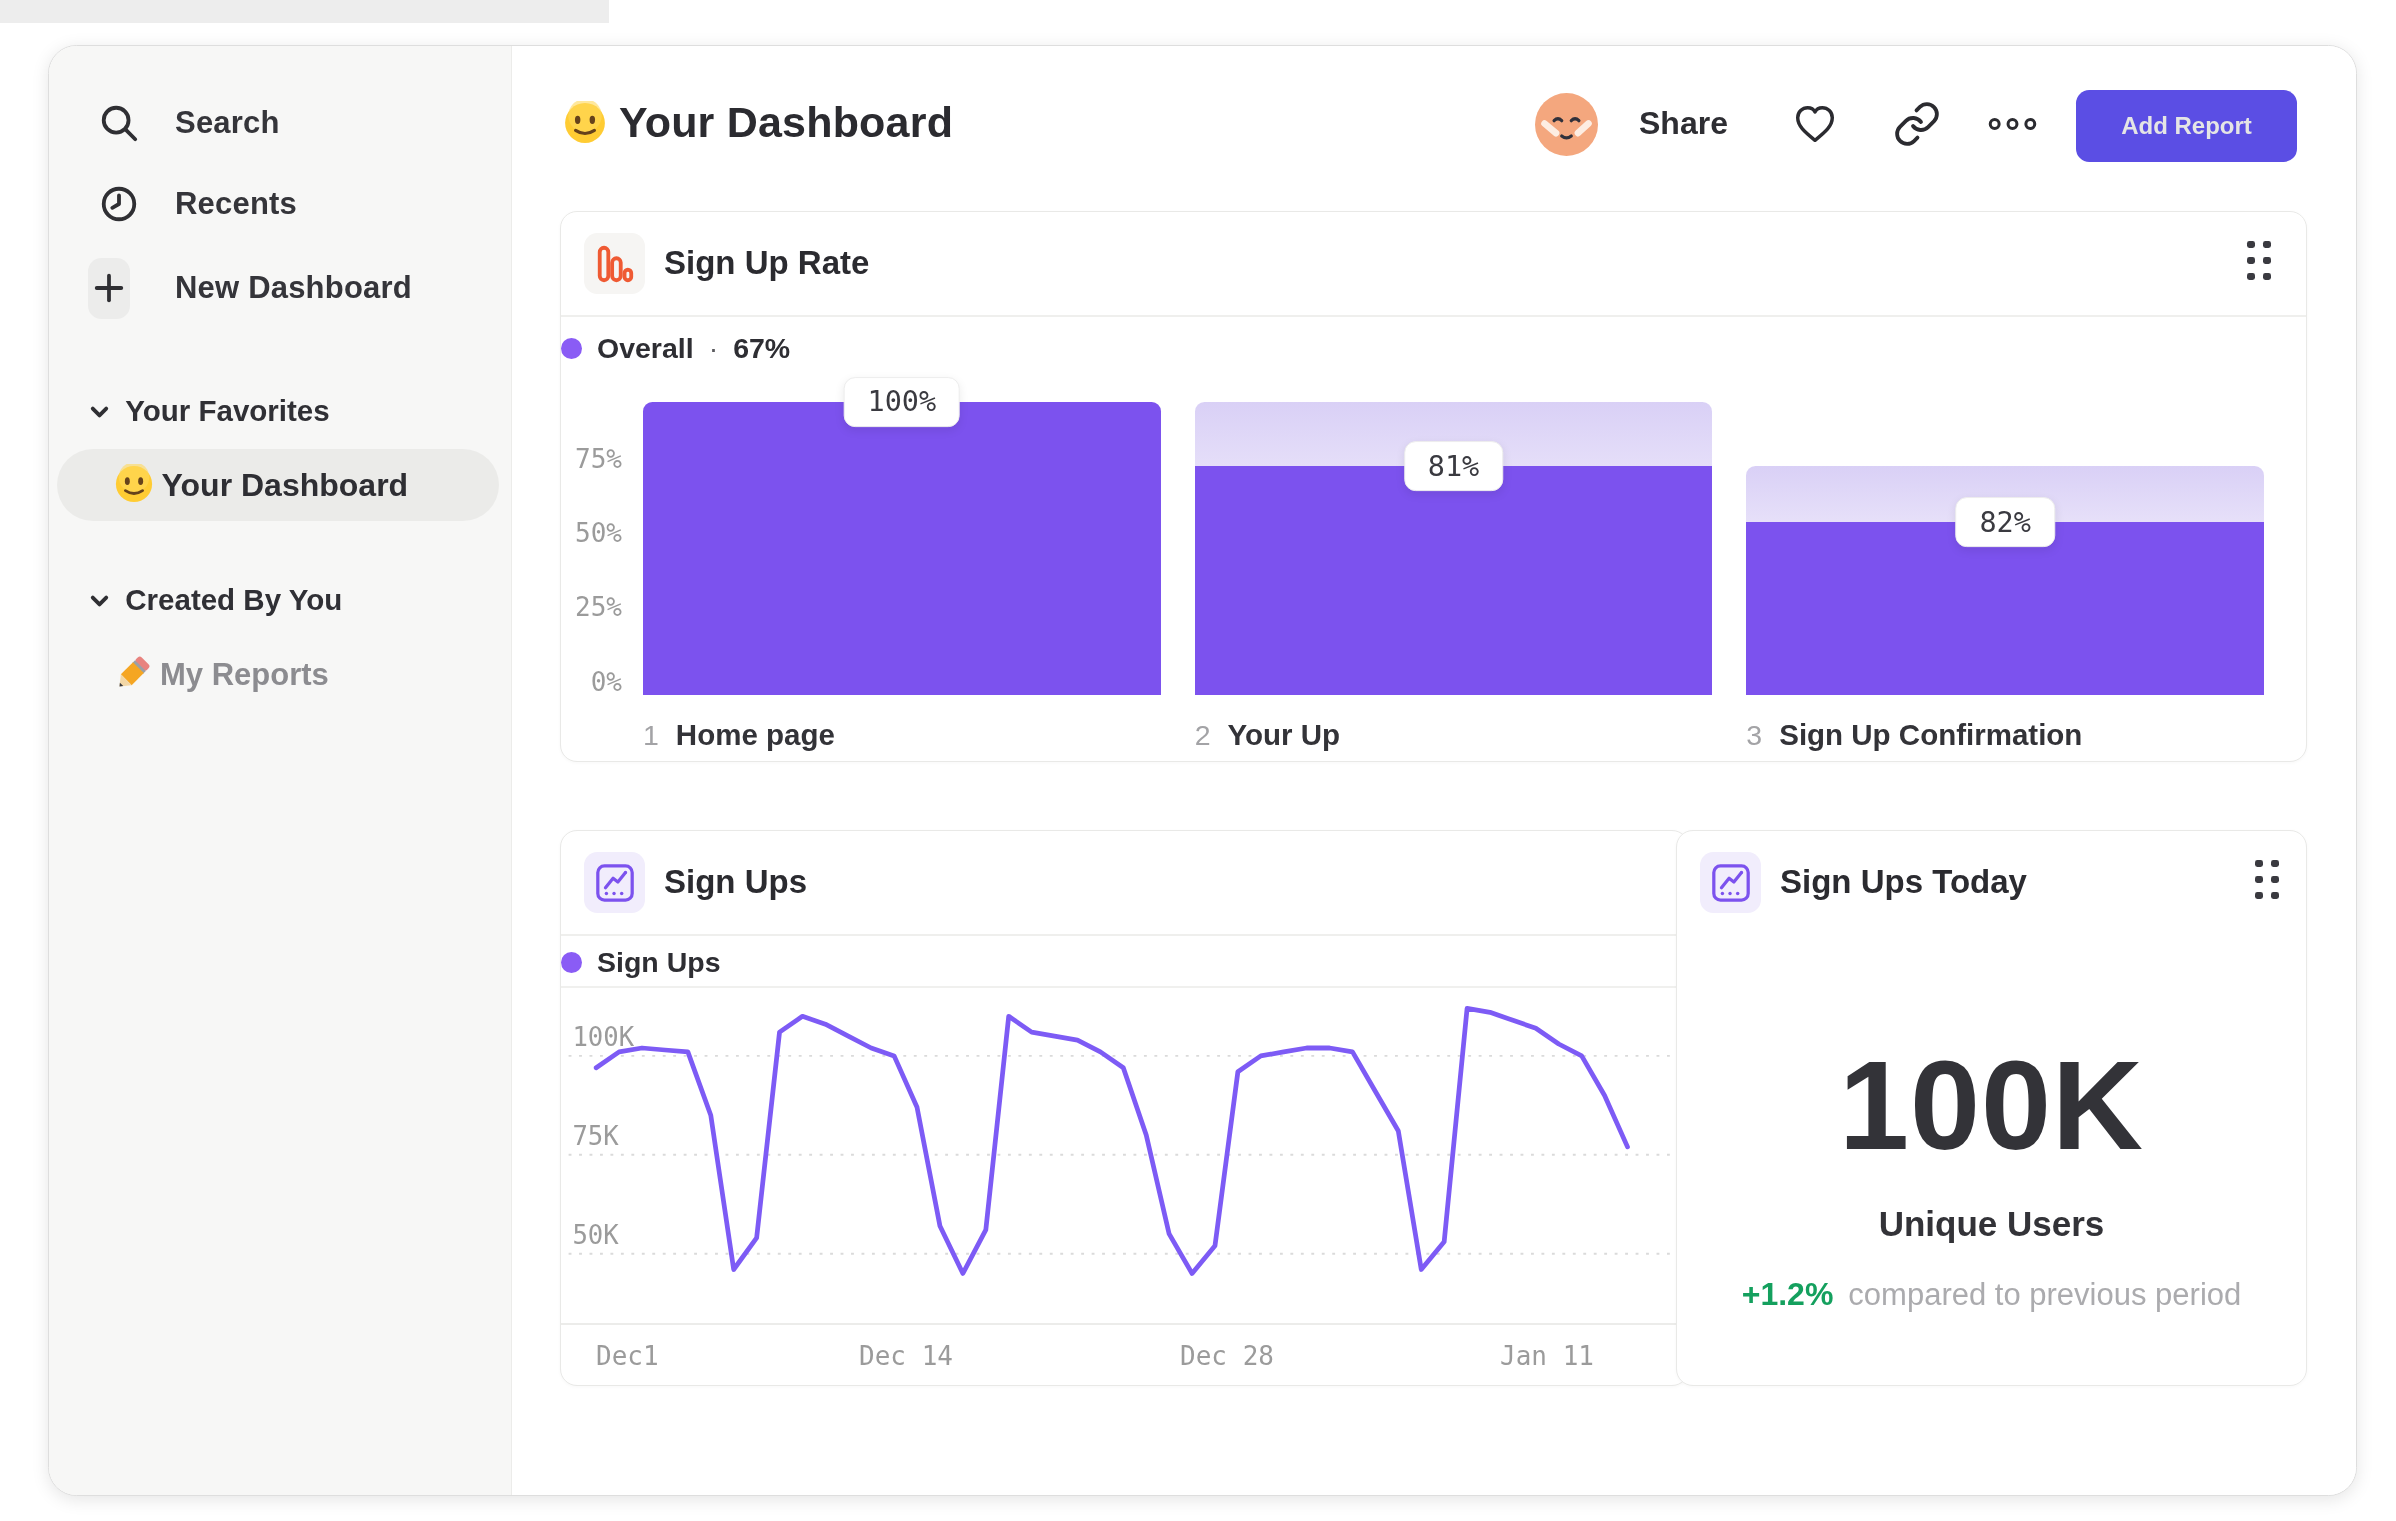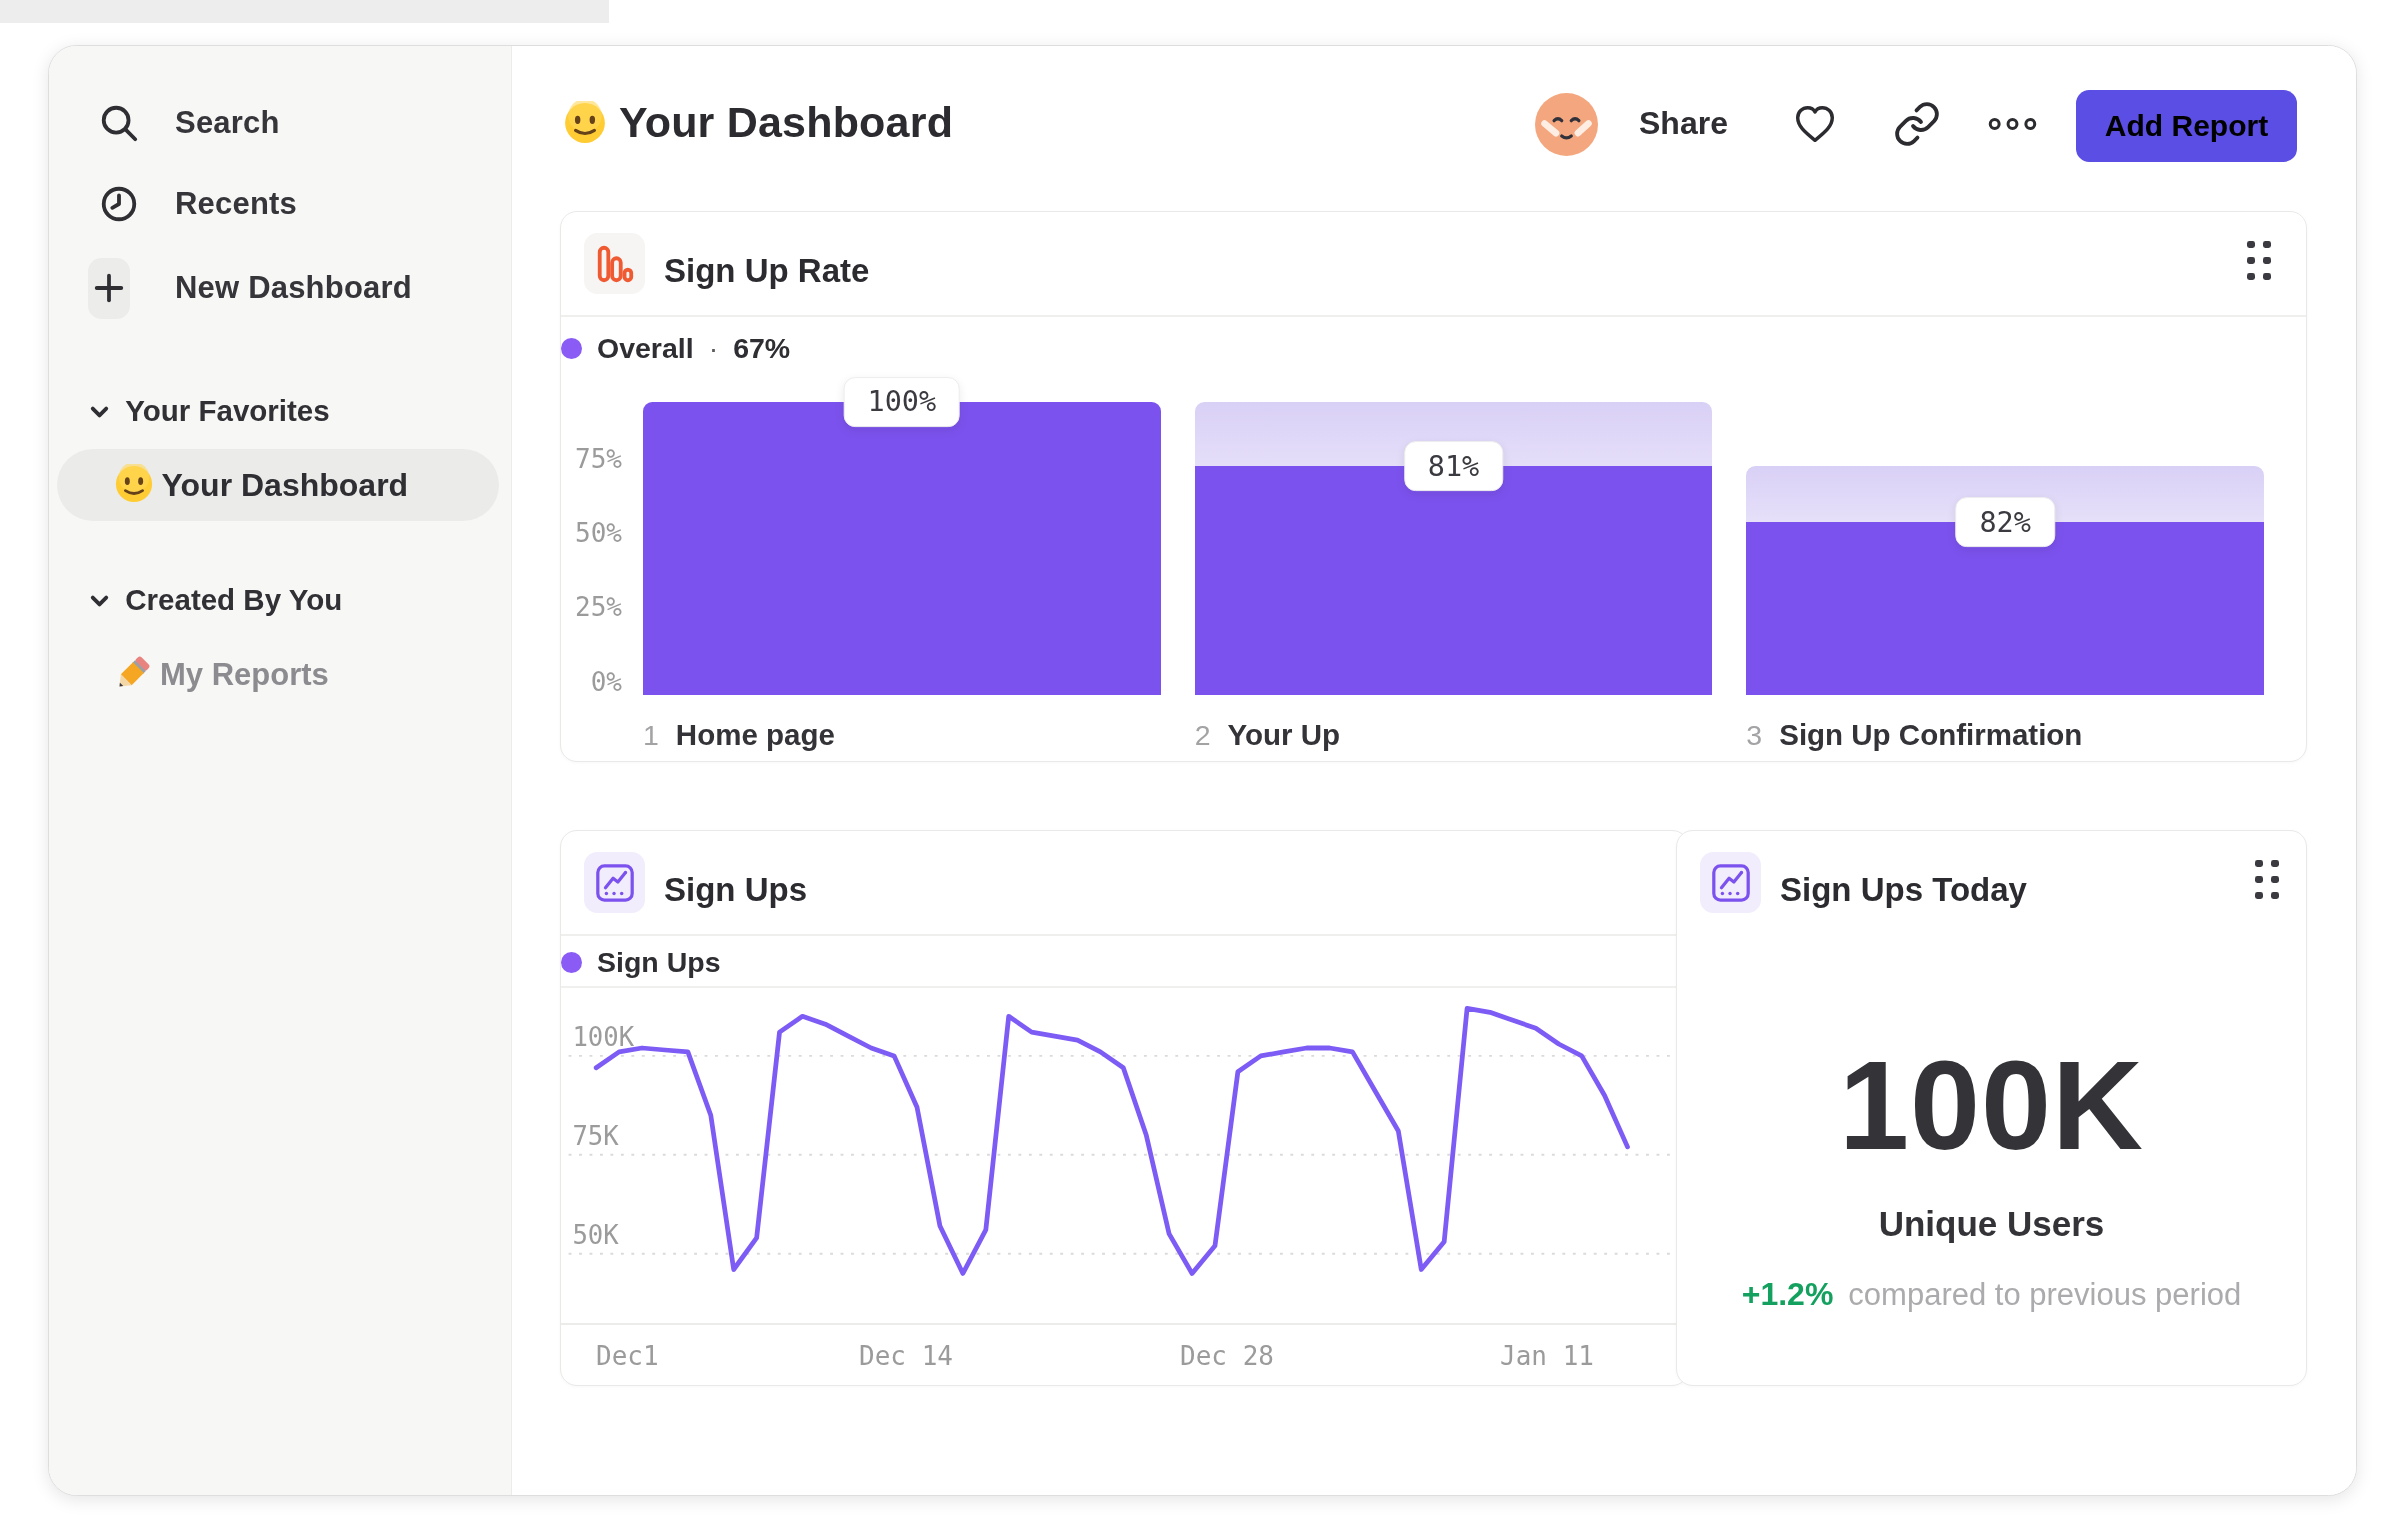--- a/index.html
+++ b/index.html
@@ -40,26 +40,26 @@
   .reports-row .rlabel{position:absolute; left:111px; font-size:31px; font-weight:600; color:#8C8C90;}
   
   .main{position:relative; flex:1; background:#fff;}
   .page-head-emoji{position:absolute; left:51px; top:55px;}
   .page-title{position:absolute; left:107px; top:52px; font-size:43px; font-weight:700; color:#2B2B30; letter-spacing:0.2px;}
   .avatar{position:absolute; left:1023px; top:47px; width:63px; height:63px; cursor:pointer;}
   .share-btn{position:absolute; left:1127px; top:59px; font-size:32px; font-weight:600; color:#2E2E33; cursor:pointer;}
   .icon-btn{position:absolute; top:49px; width:57px; height:57px; display:flex; align-items:center; justify-content:center; cursor:pointer;}
   .add-report{
     position:absolute; left:1564px; top:44px; width:221px; height:72px; background:var(--accent);
-    border:none; border-radius:13.3px; color:#000000; font-size:30px; font-weight:600;
+    border:none; border-radius:13.3px; color:#e5e5e5; font-size:24px; font-weight:600;
     font-family:"Liberation Sans", sans-serif; cursor:pointer;
   }
   .card{position:absolute; background:#fff; border:1.9px solid #E9E9E7; border-radius:17px; box-shadow:0 1px 3.8px rgba(0,0,0,.03);}
   .card-head-icon{position:absolute; left:23px; top:21px; width:61px; height:61px; border-radius:13.3px; display:flex; align-items:center; justify-content:center;}
-  .card-title{position:absolute; left:103px; top:32px; font-size:33px; font-weight:700; color:#2B2B30;margin-top:8px;}
+  .card-title{position:absolute; left:103px; top:32px; font-size:33px; font-weight:700; color:#2B2B30;}
   .drag-handle{position:absolute; top:28.5px; display:grid; grid-template-columns:repeat(2,7.6px); grid-auto-rows:7.6px; gap:8.6px; cursor:grab;}
   .drag-handle i{width:7.6px; height:7.6px; border-radius:2.4px; background:#3A3A40;}
   .hdr-divider{position:absolute; left:0; top:103px; width:100%; height:1.9px; background:#EFEFED;}
   .legend-row{position:absolute; left:0; width:100%; display:flex; align-items:center; justify-content:flex-start; gap:15px;}
   .legend-dot{width:21px; height:21px; border-radius:50%; background:var(--legend-purple);}
   .legend-text{font-size:28.5px; font-weight:600; color:#2E2E33;}
   .legend-sep{font-size:28.5px; color:#5a5a5e;}
   
   #funnel-card{left:48px; top:165px; width:1747px; height:551px;}
   #funnel-card .card-head-icon{background:#F6F5F3;}

